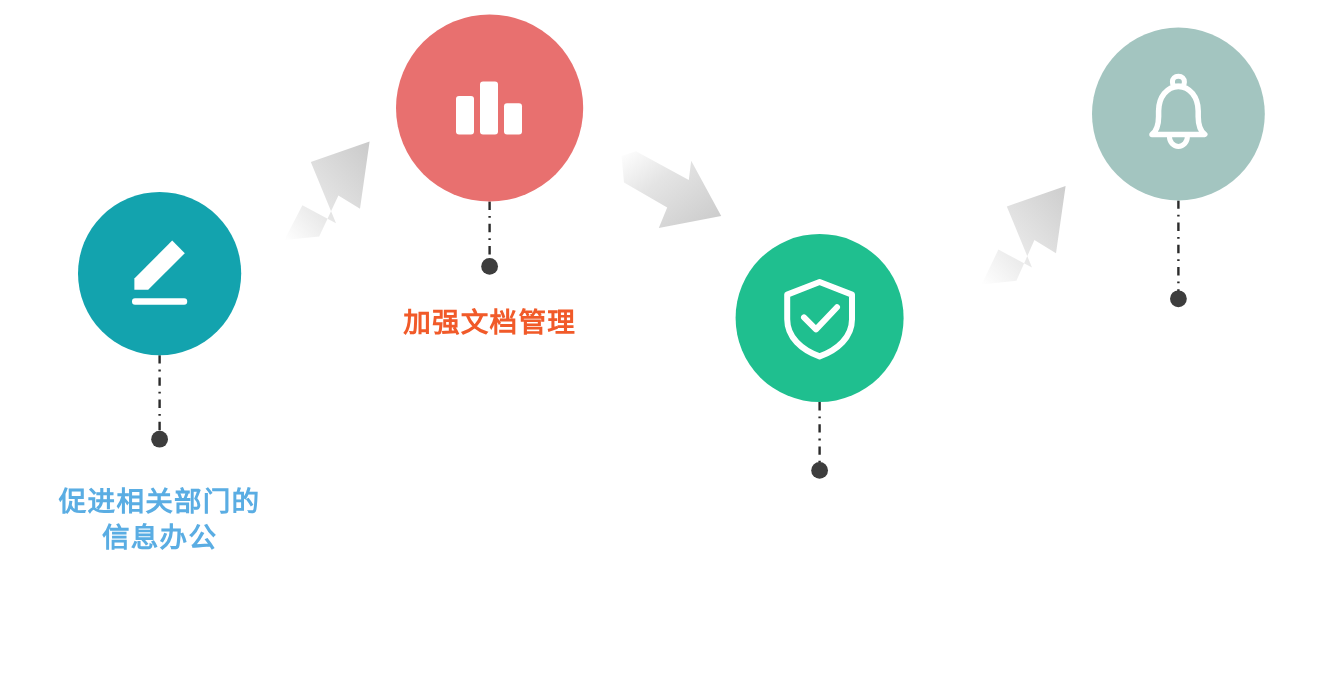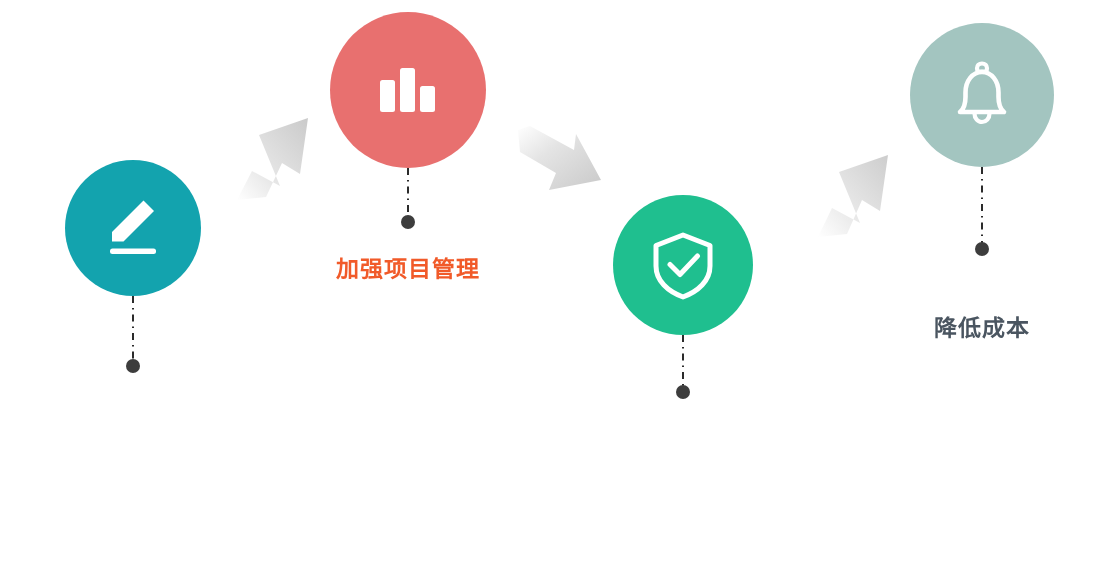--- a/index.html
+++ b/index.html
@@ -144,31 +144,33 @@
   <div class="node-circle" style="left:65px; top:160px; width:136px; height:136px; background:#13A3AE;">
     <div class="node-icon">
       <svg width="76" height="76" viewBox="0 0 76 76" xmlns="http://www.w3.org/2000/svg">
 
         <path d="M 48.5 10.5 L 59.0 21.0 L 28.5 51.5 L 17.0 51.5 L 17.0 42.0 Z" fill="#ffffff"></path>
 
         <rect x="15" y="58.5" width="46" height="5.5" rx="2.5" fill="#ffffff"></rect>
       </svg>
     </div>
   </div>
+  <div class="node-label" style="left:8px; top:404px; width:250px; font-size:23px; color:#5AADE3;">促进相关部门的
+信息办公</div>
 
   <div class="node-circle" style="left:330px; top:12px; width:156px; height:156px; background:#E8706F;">
     <div class="node-icon">
       <svg width="72" height="72" viewBox="0 0 72 72" xmlns="http://www.w3.org/2000/svg">
         <rect x="8" y="26" width="15" height="32" rx="2.5" fill="#ffffff"></rect>
         <rect x="28" y="14" width="15" height="44" rx="2.5" fill="#ffffff"></rect>
         <rect x="48" y="32" width="15" height="26" rx="2.5" fill="#ffffff"></rect>
       </svg>
     </div>
   </div>
-  <div class="node-label" style="left:288px; top:255px; width:240px; font-size:23px; color:#F15A29;">加强项目管理</div>
+  <div class="node-label" style="left:288px; top:255px; width:240px; font-size:23px; color:#F15A29;">加强文档管理</div>
 
   <div class="node-circle" style="left:613px; top:195px; width:140px; height:140px; background:#1FBF8F;">
     <div class="node-icon">
       <svg width="78" height="78" viewBox="0 0 78 78" xmlns="http://www.w3.org/2000/svg">
         <path d="M 39 9 L 66 19.5 L 66 40 C 66 55 54 65.5 39 71 C 24 65.5 12 55 12 40 L 12 19.5 Z" fill="none" stroke="#ffffff" stroke-width="5" stroke-linejoin="round" stroke-linecap="round"></path>
         <path d="M 26 38.5 L 36 48.5 L 53.5 30" fill="none" stroke="#ffffff" stroke-width="5" stroke-linecap="round" stroke-linejoin="round"></path>
       </svg>
     </div>
   </div>
 
@@ -181,16 +183,15 @@
 
         <path d="M 17 56 C 21.5 52.5 22.5 47.5 22.5 41 L 22.5 36.5
                  C 22.5 25 29.5 16 39 16
                  C 48.5 16 55.5 25 55.5 36.5
                  L 55.5 41 C 55.5 47.5 56.5 52.5 61 56 Z" fill="none" stroke="#ffffff" stroke-width="4.6" stroke-linejoin="round" stroke-linecap="round"></path>
 
         <path d="M 31.5 57.5 C 31.5 62.5 34.8 66 39 66 C 43.2 66 46.5 62.5 46.5 57.5" fill="none" stroke="#ffffff" stroke-width="4.2" stroke-linecap="round" stroke-linejoin="round"></path>
       </svg>
     </div>
   </div>
-  <div class="node-label" style="left:882px; top:314px; width:200px; font-size:23px; color:#4A5560;">降低成本</div>
 
 
 </div>
 
 </body></html>

